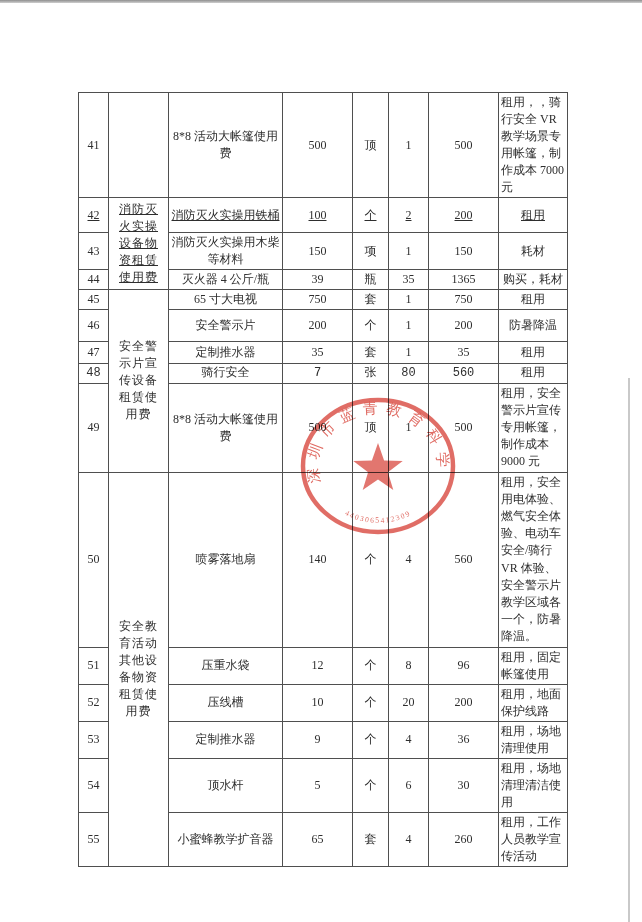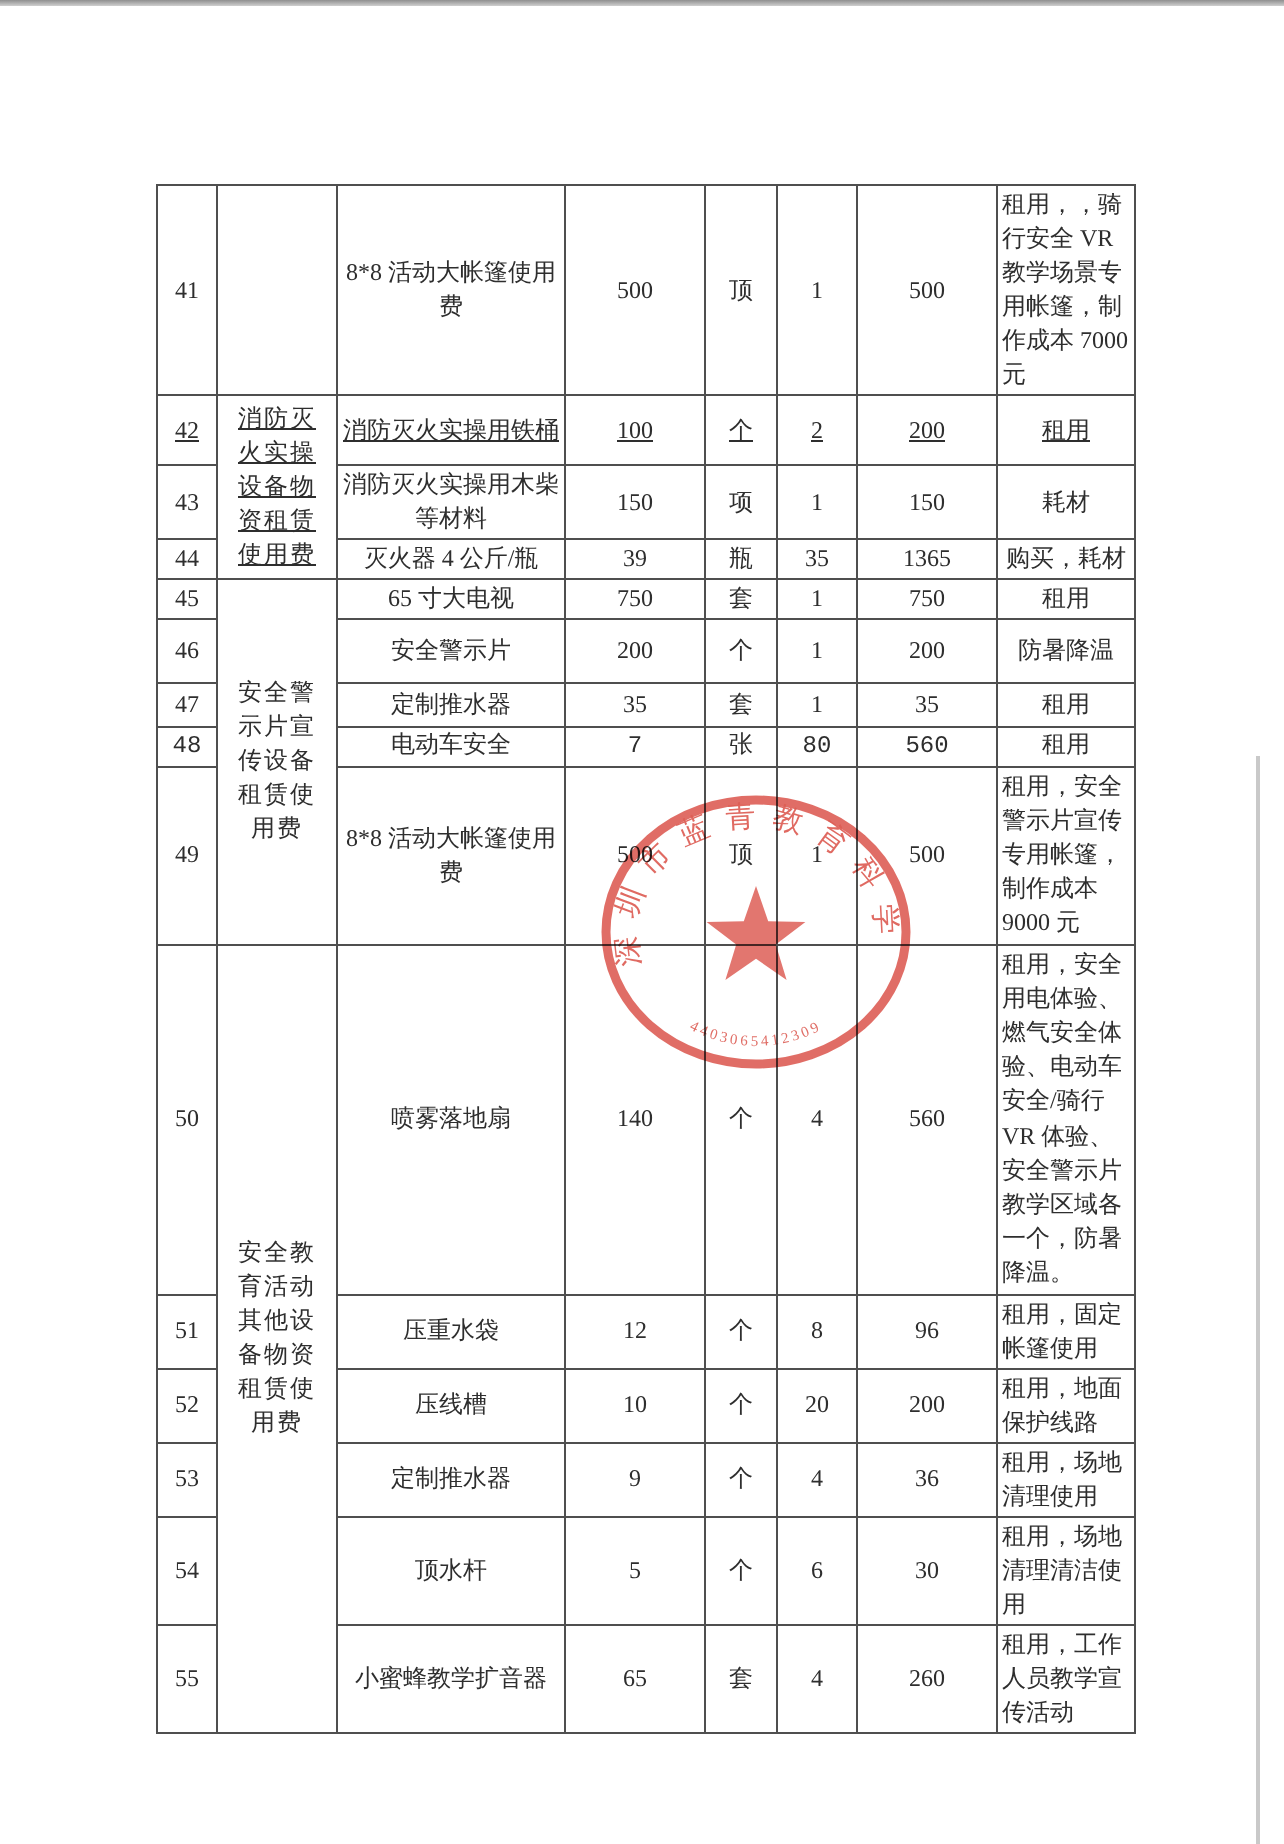--- a/index.html
+++ b/index.html
@@ -116,21 +116,21 @@
         <td class="c-no">47</td>
         <td class="c-name">定制推水器</td>
         <td class="c-num">35</td>
         <td class="c-unit">套</td>
         <td class="c-num">1</td>
         <td class="c-num">35</td>
         <td class="c-remark">租用</td>
       </tr>
       <tr style="height: 20px; font-family: Liberation Mono, monospace;">
         <td class="c-no">48</td>
-        <td class="c-name">电动车安全</td>
+        <td class="c-name">骑行安全</td>
         <td class="c-num">7</td>
         <td class="c-unit">张</td>
         <td class="c-num">80</td>
         <td class="c-num">560</td>
         <td class="c-remark">租用</td>
       </tr>
       <tr style="height: 86px;">
         <td class="c-no">49</td>
         <td class="c-name">8*8 活动大帐篷使用费</td>
         <td class="c-num">500</td>

